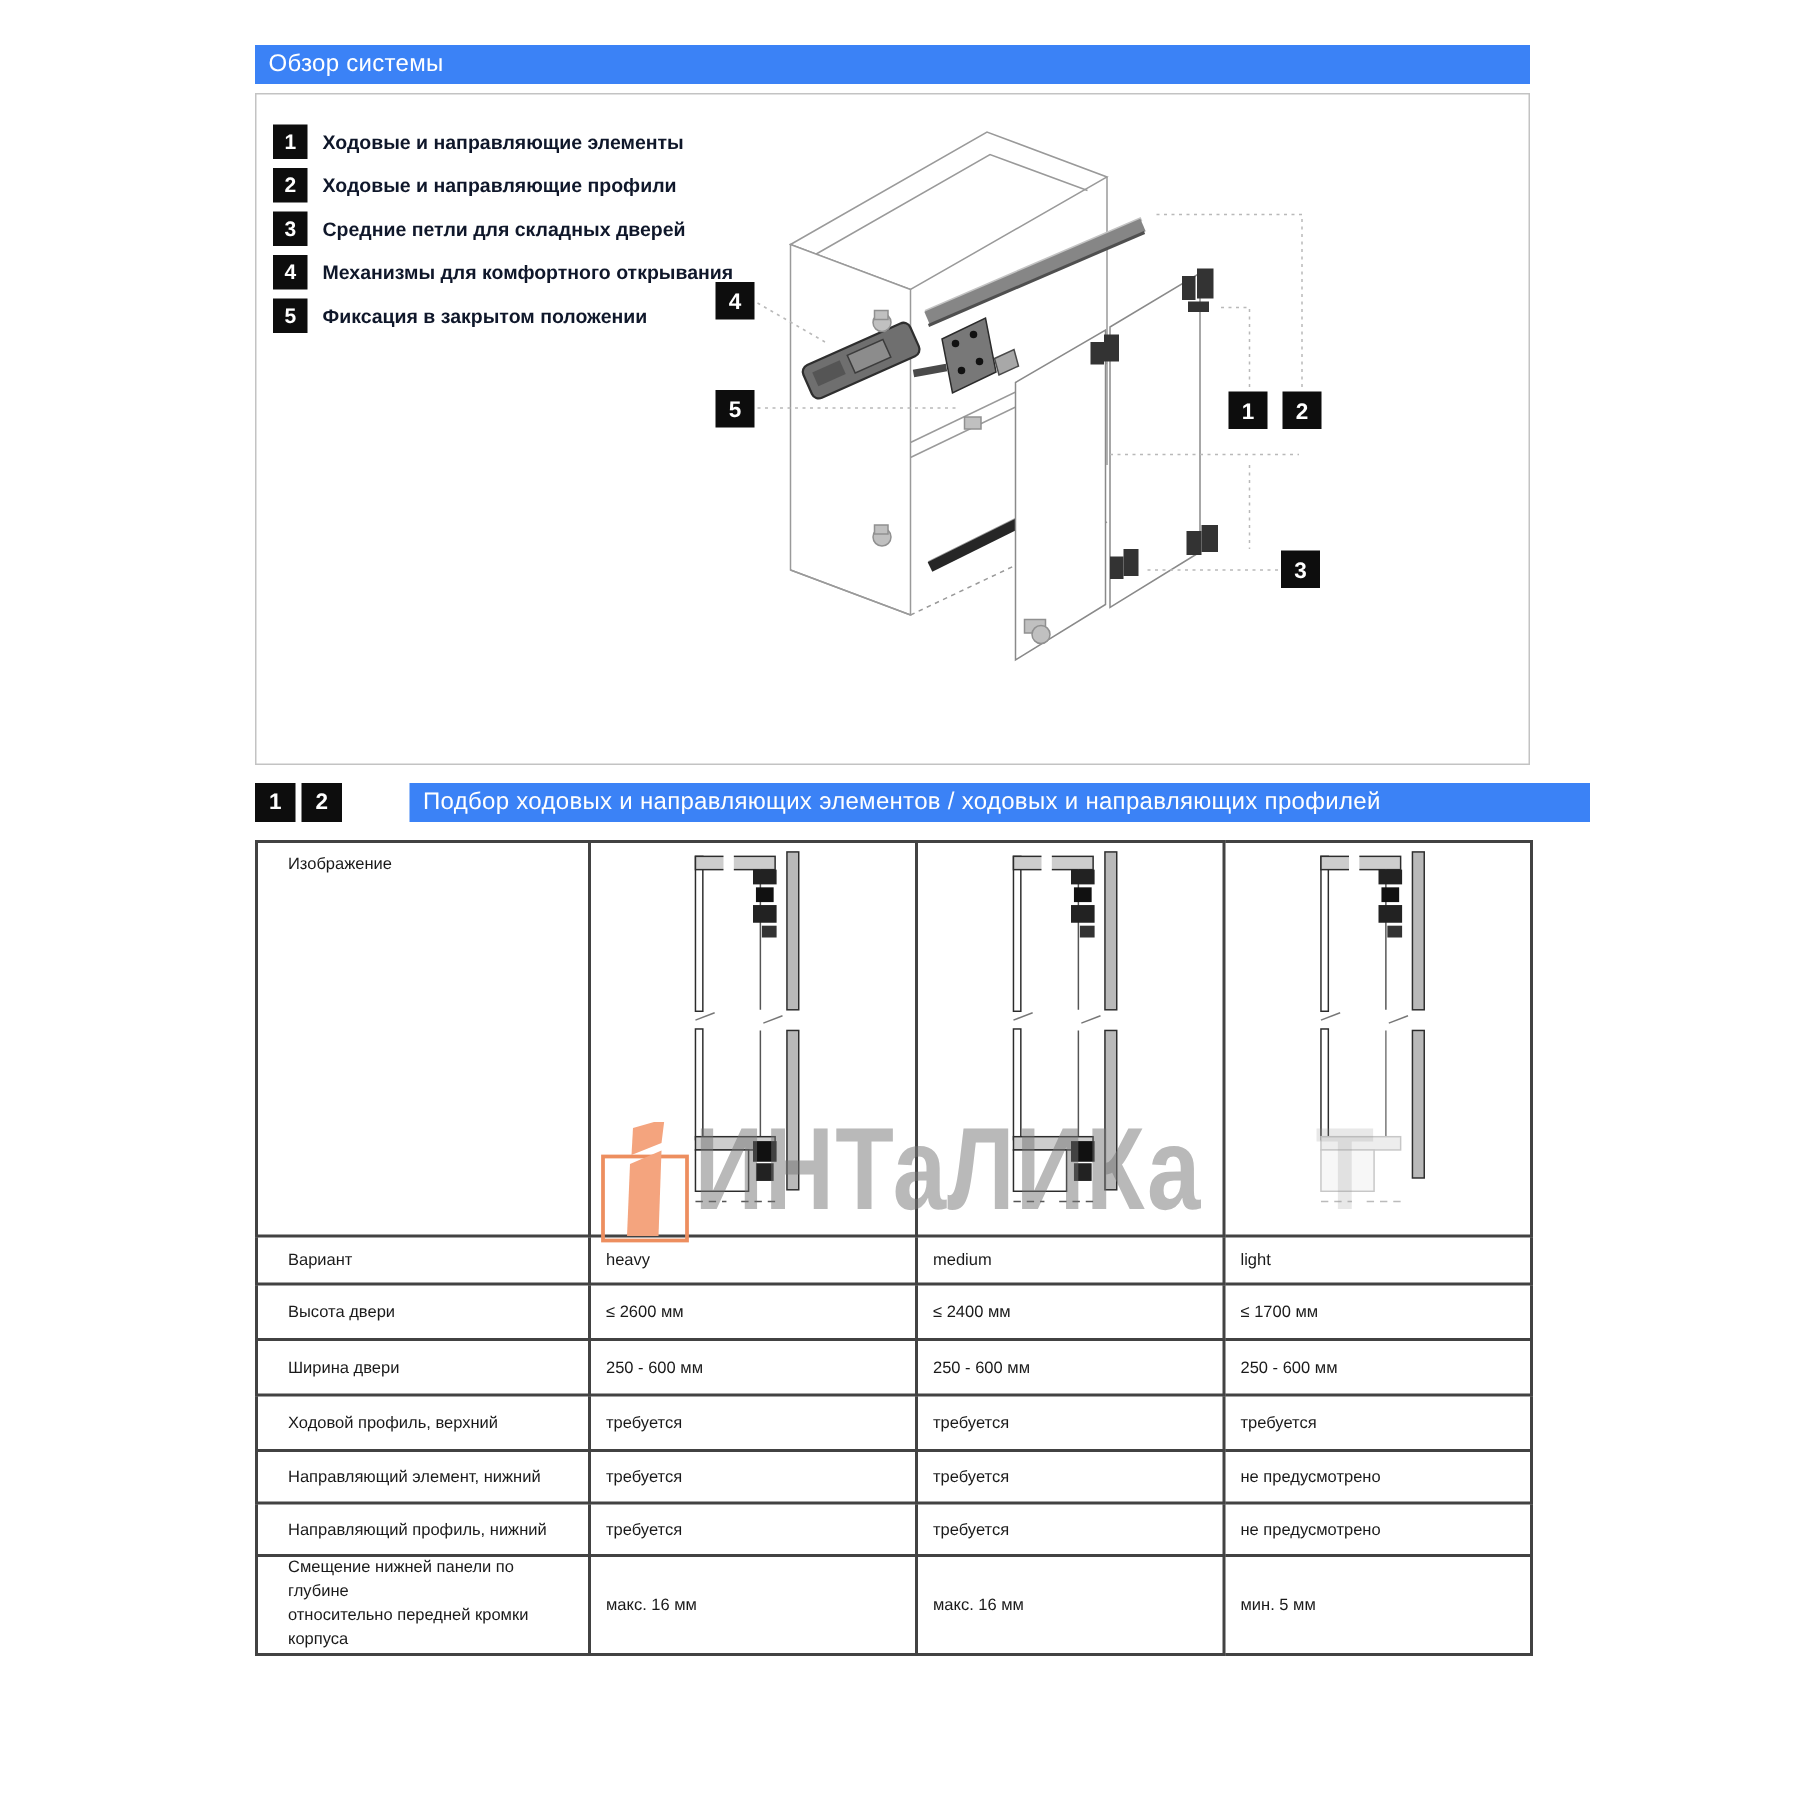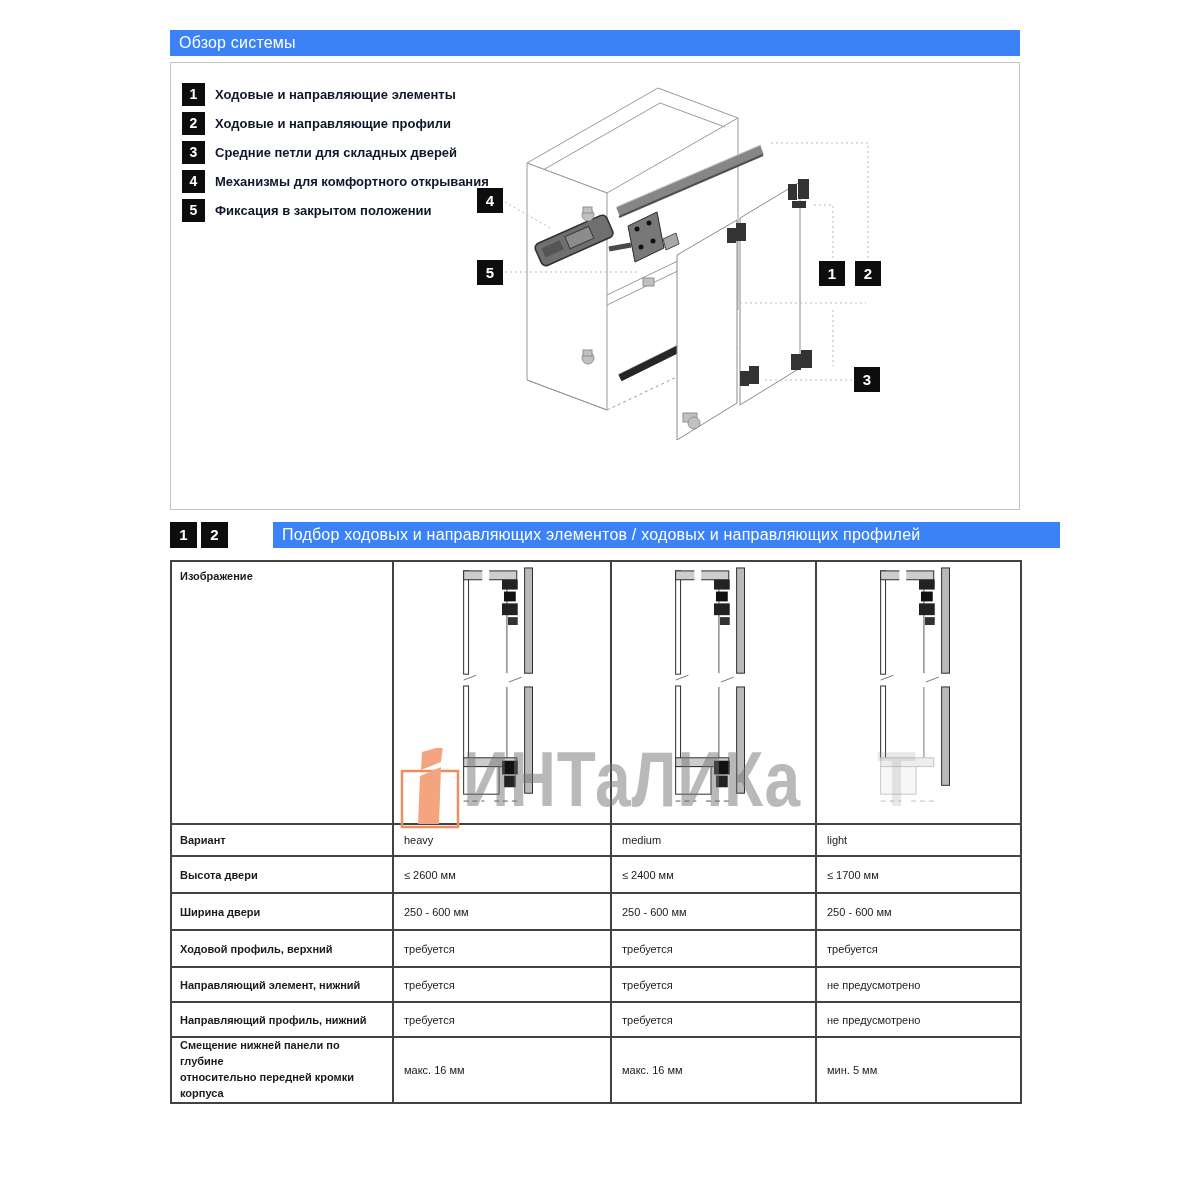--- a/index.html
+++ b/index.html
@@ -19,21 +19,21 @@
   .ovbox{left:170px;top:62px;width:848px;height:446px;border:1px solid #c3c3c3;background:#fff;}
   .legend{left:11px;top:20px;}
   .legend-item{display:flex;align-items:center;margin-bottom:6px;}
   .legend-num{width:23px;height:23px;background:#0d0d0d;color:#fff;font-weight:bold;
               font-size:14px;line-height:23px;text-align:center;flex:0 0 23px;}
   .legend-label{margin-left:10px;font-weight:bold;font-size:13px;color:#0f172a;}
 
   
   .spec-table{border-collapse:collapse;table-layout:fixed;width:850px;background:#fff;}
   .spec-table td{border:2px solid #424242;padding:0 8px;font-size:11px;vertical-align:middle;overflow:hidden;}
-  .spec-table td.lbl{font-weight:bold;padding-left:8px;}
+  .spec-table td.lbl{font-weight:normal;padding-left:20px;}
   .spec-table td.val{padding-left:10px;}
   .preline{white-space:pre-line;line-height:1.45;font-size:10.5px;}
   .lbl2{font-size:10.5px;line-height:1.45;}
   tr.r-img td{height:253px;}
   tr.r-img td.lbl{vertical-align:top;padding-top:8px;}
   tr.r1 td{height:30px;} tr.r2 td,tr.r3 td,tr.r4 td,tr.r6 td{height:35px;}
   tr.r5 td,tr.r7 td,tr.r8 td{height:33px;} tr.r9 td,tr.r10 td{height:36px;}
   .imgwrap{display:flex;justify-content:center;align-items:flex-start;height:100%;padding-top:6px;}
 
   

